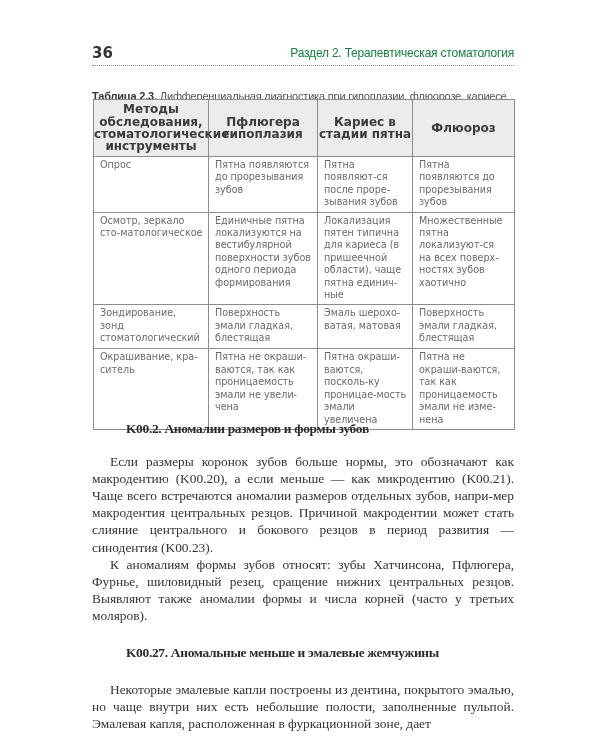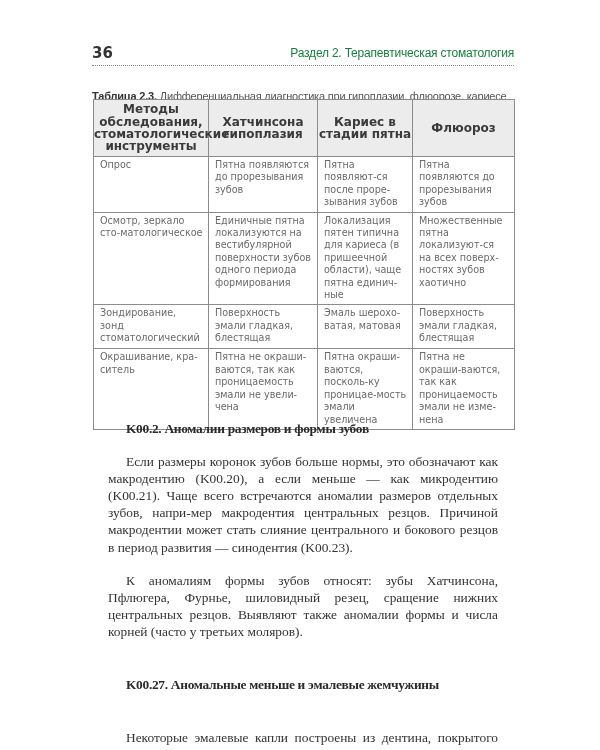--- a/index.html
+++ b/index.html
@@ -41,21 +41,21 @@
   }
   table.diff td {
     border: 1px solid #8c8c8c; padding: 2px 5px 3px 6px; vertical-align: top;
     font-weight: normal;
   }
   .body-text {
     position: absolute; left: 92px; top: 404px; width: 422px;
     font-family: "Liberation Serif", serif; font-size: 13.4px; line-height: 17.1px; color: #333;
     text-align: justify;
   }
-  .body-text p { margin: 16px; text-indent: 18px; }
+  .body-text p { margin: 0; text-indent: 18px; }
   .body-text h3 {
     margin: 16px; font-size: 13.4px; font-weight: bold; text-indent: 18px; color: #2a2a2a;
     line-height: 17.1px; letter-spacing: -0.3px;
   }
   .body-text .gap { height: 4px; }
 </style>
 </head>
 <body>
 
 <div class="page-number">36</div>
@@ -67,21 +67,21 @@
 <table class="diff">
   <colgroup>
       <col class="c1">
       <col class="c2">
       <col class="c3">
       <col class="c4">
     </colgroup>
   <thead>
     <tr>
       <th>Методы обследования, стоматологические инструменты</th>
-      <th>Хатчинсона гипоплазия</th>
+      <th>Пфлюгера гипоплазия</th>
       <th>Кариес в стадии пятна</th>
       <th>Флюороз</th>
     </tr>
   </thead>
   <tbody>
     <tr style="height:41px">
       <td>Опрос</td>
       <td>Пятна появляются до прорезывания зубов</td>
       <td>Пятна появляют-ся после проре-зывания зубов</td>
       <td>Пятна появляются до прорезывания зубов</td>

